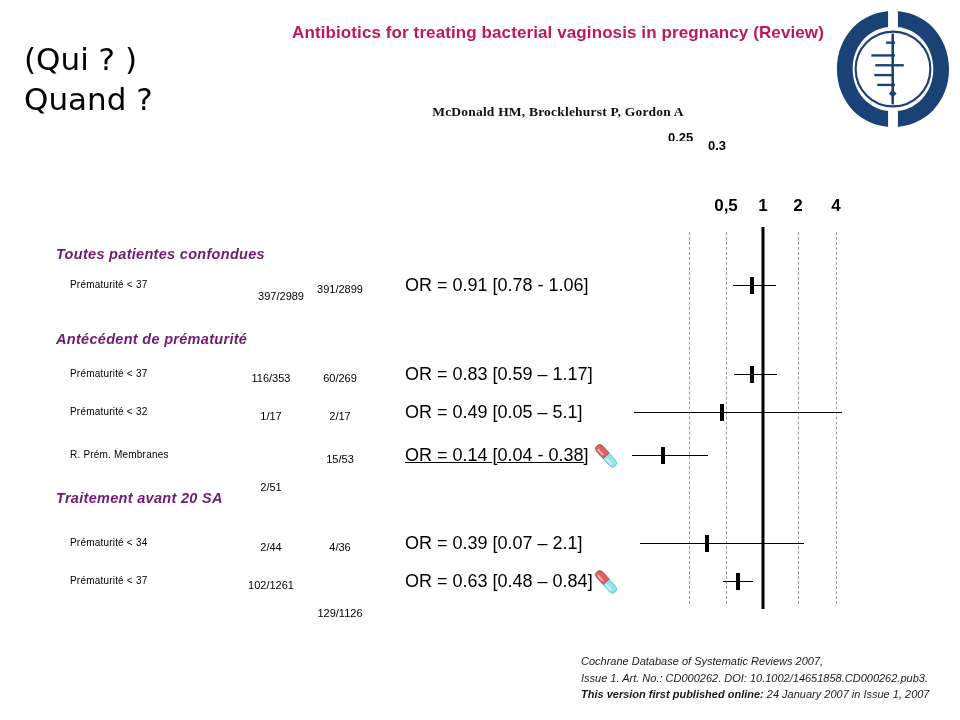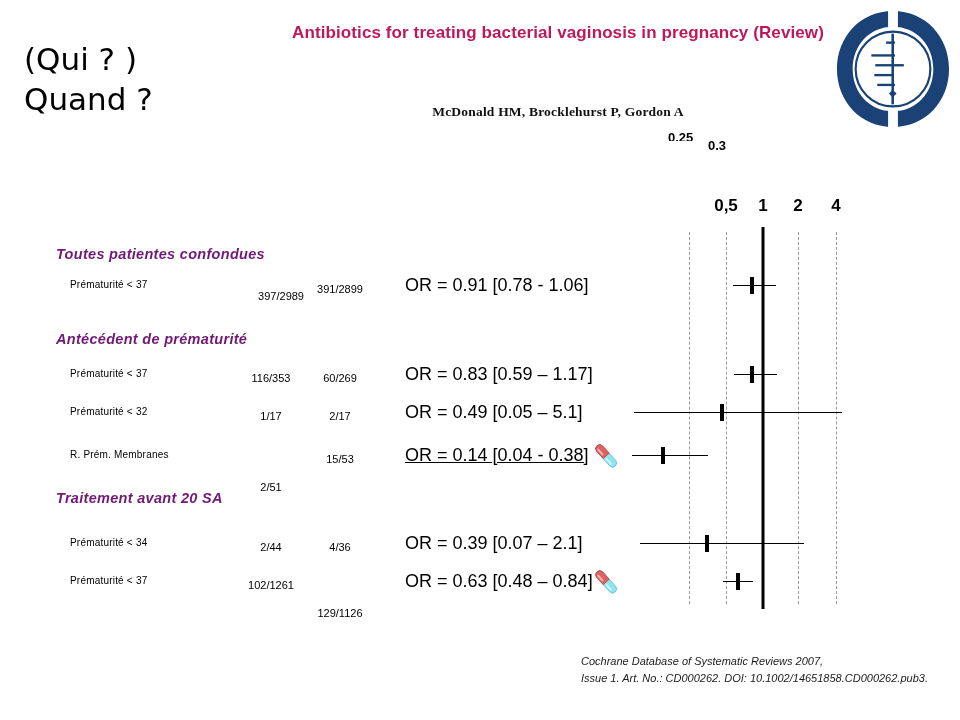--- a/index.html
+++ b/index.html
@@ -187,13 +187,14 @@
     <div class="abs ci-marker" style="left: 663px; top: 455px;"></div>
     <div class="abs ci-line" style="left: 640px; width: 164px; top: 543px;"></div>
     <div class="abs ci-marker" style="left: 707px; top: 543px;"></div>
     <div class="abs ci-line" style="left: 723px; width: 30px; top: 581px;"></div>
     <div class="abs ci-marker" style="left: 738px; top: 581px;"></div>
   </div>
 
 <div class="abs" id="citation">
   <div>Cochrane Database of Systematic Reviews 2007,</div>
   <div>Issue 1. Art. No.: CD000262. DOI: 10.1002/14651858.CD000262.pub3.</div>
+  <div><b>This version first published online:</b><span> 24 January 2007 in Issue 1, 2007</span></div>
 </div>
 
 </body></html>

